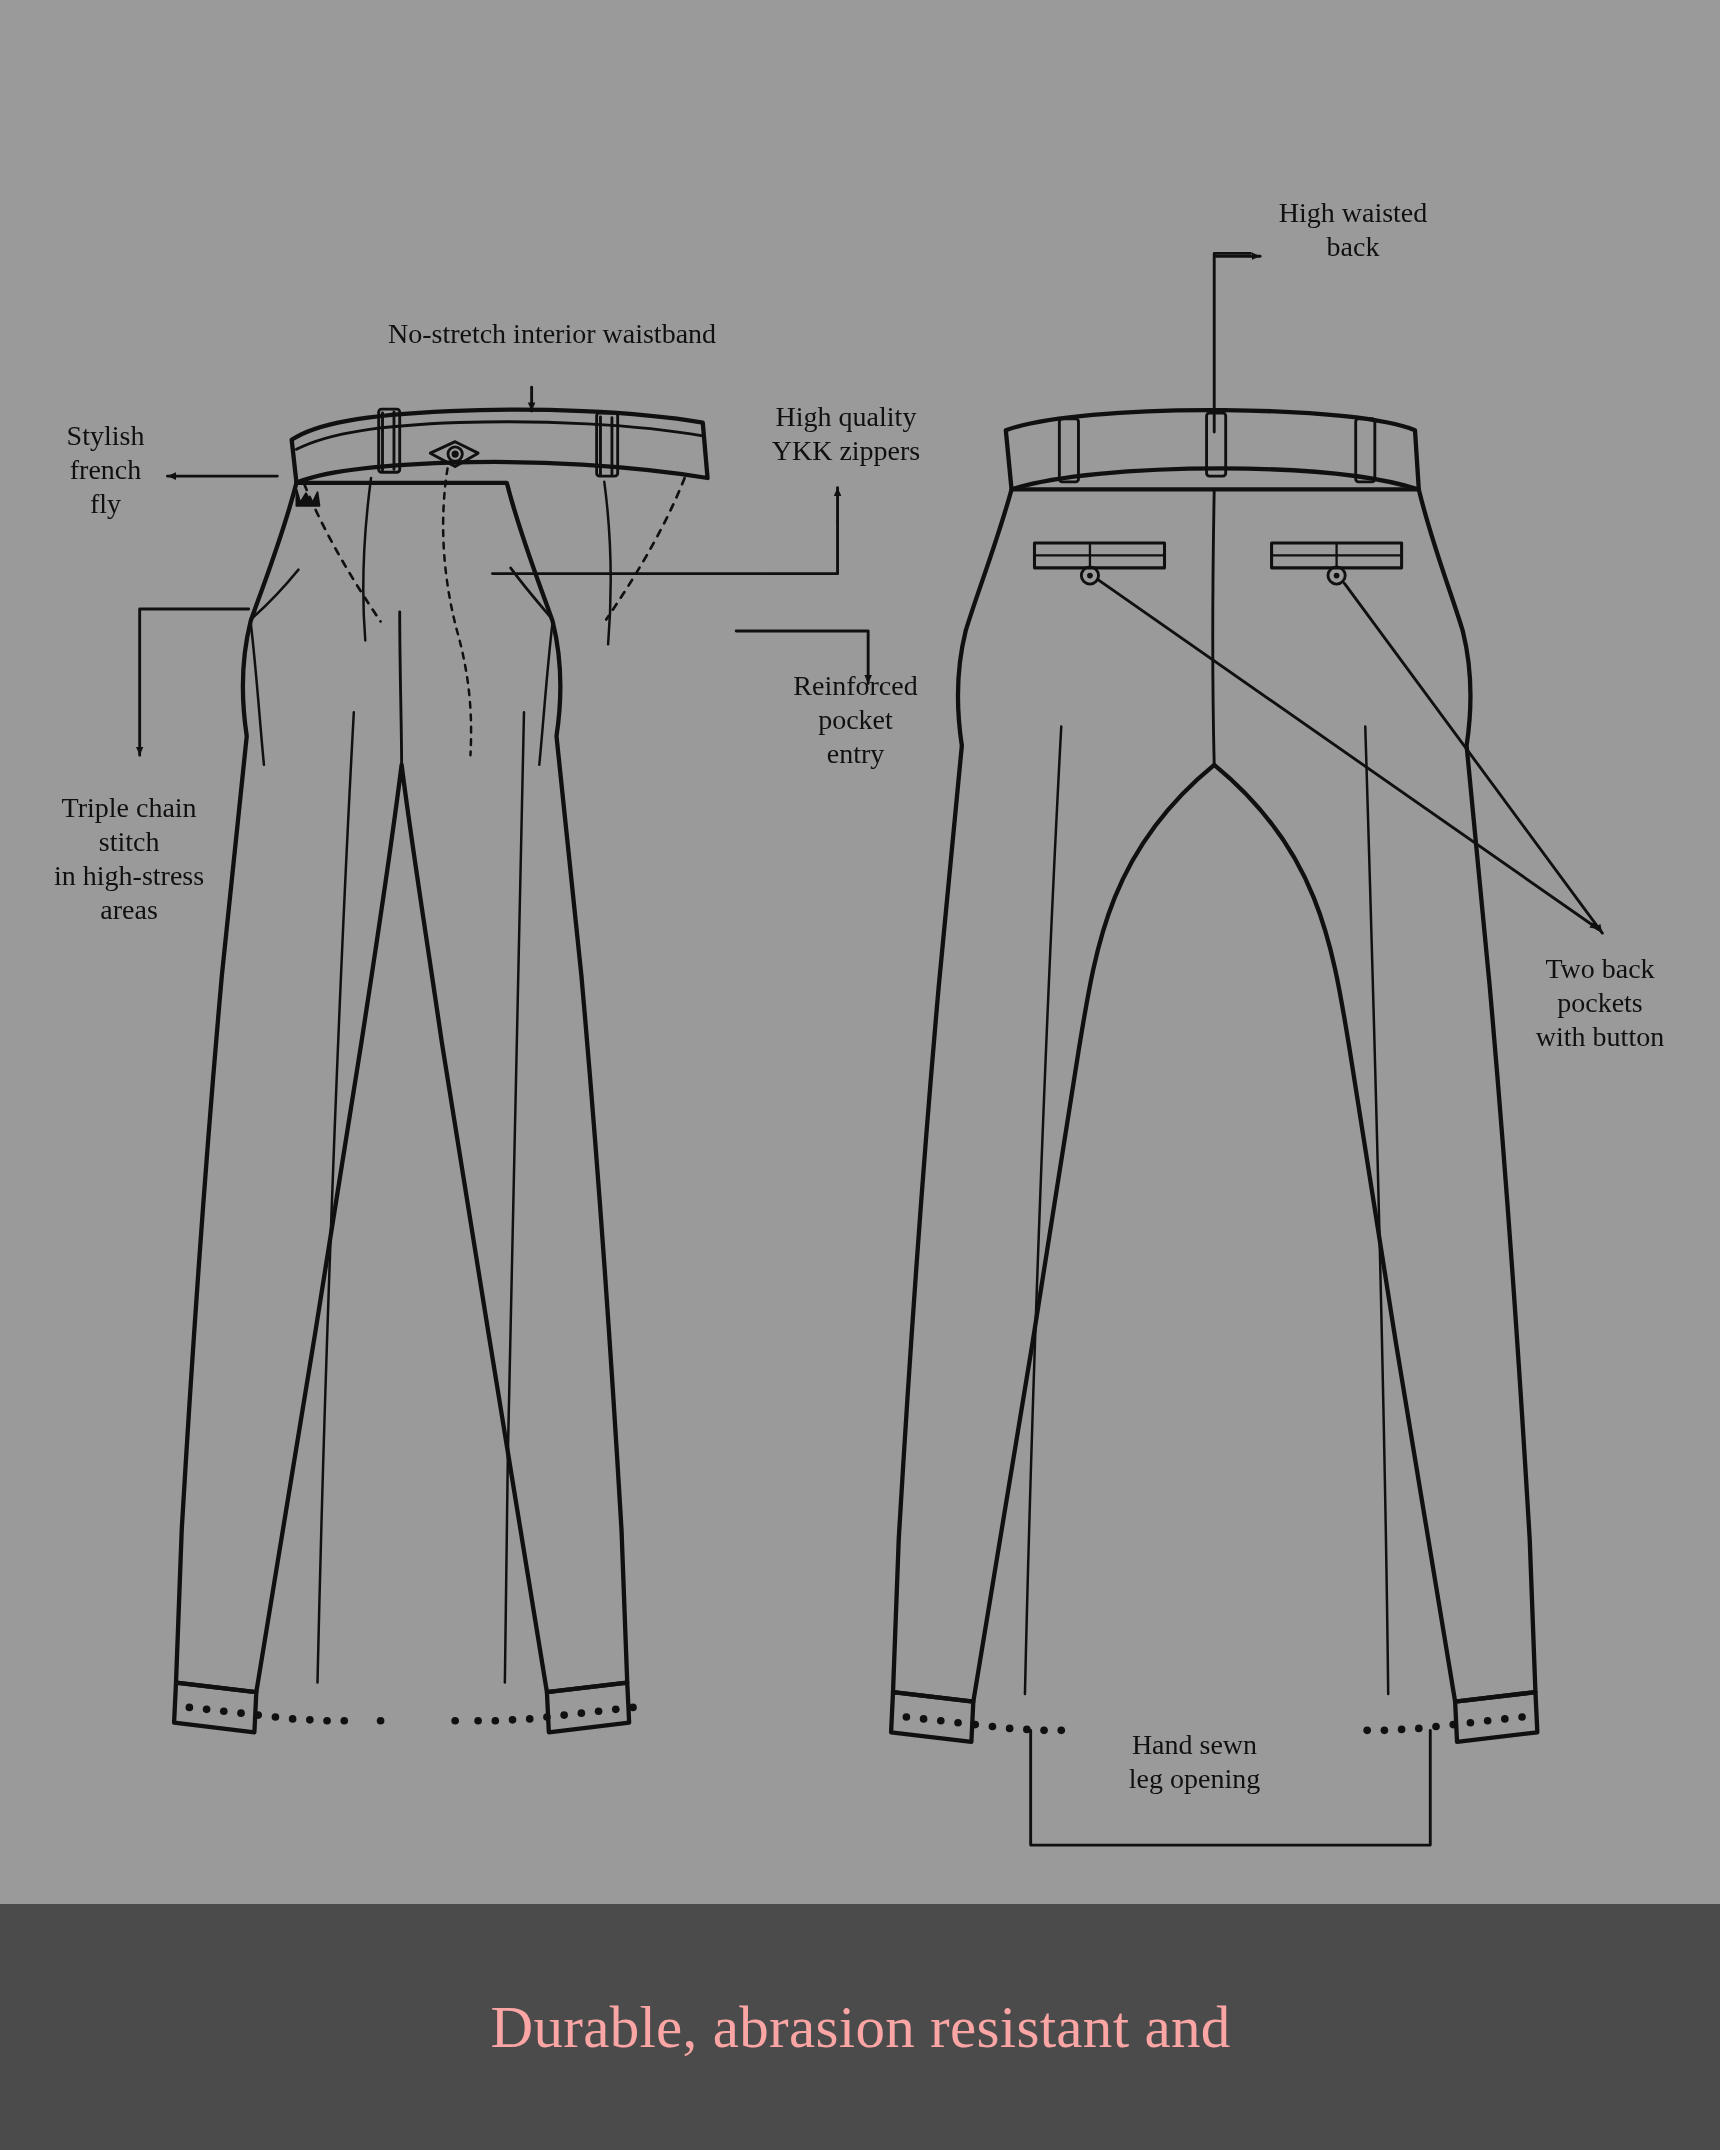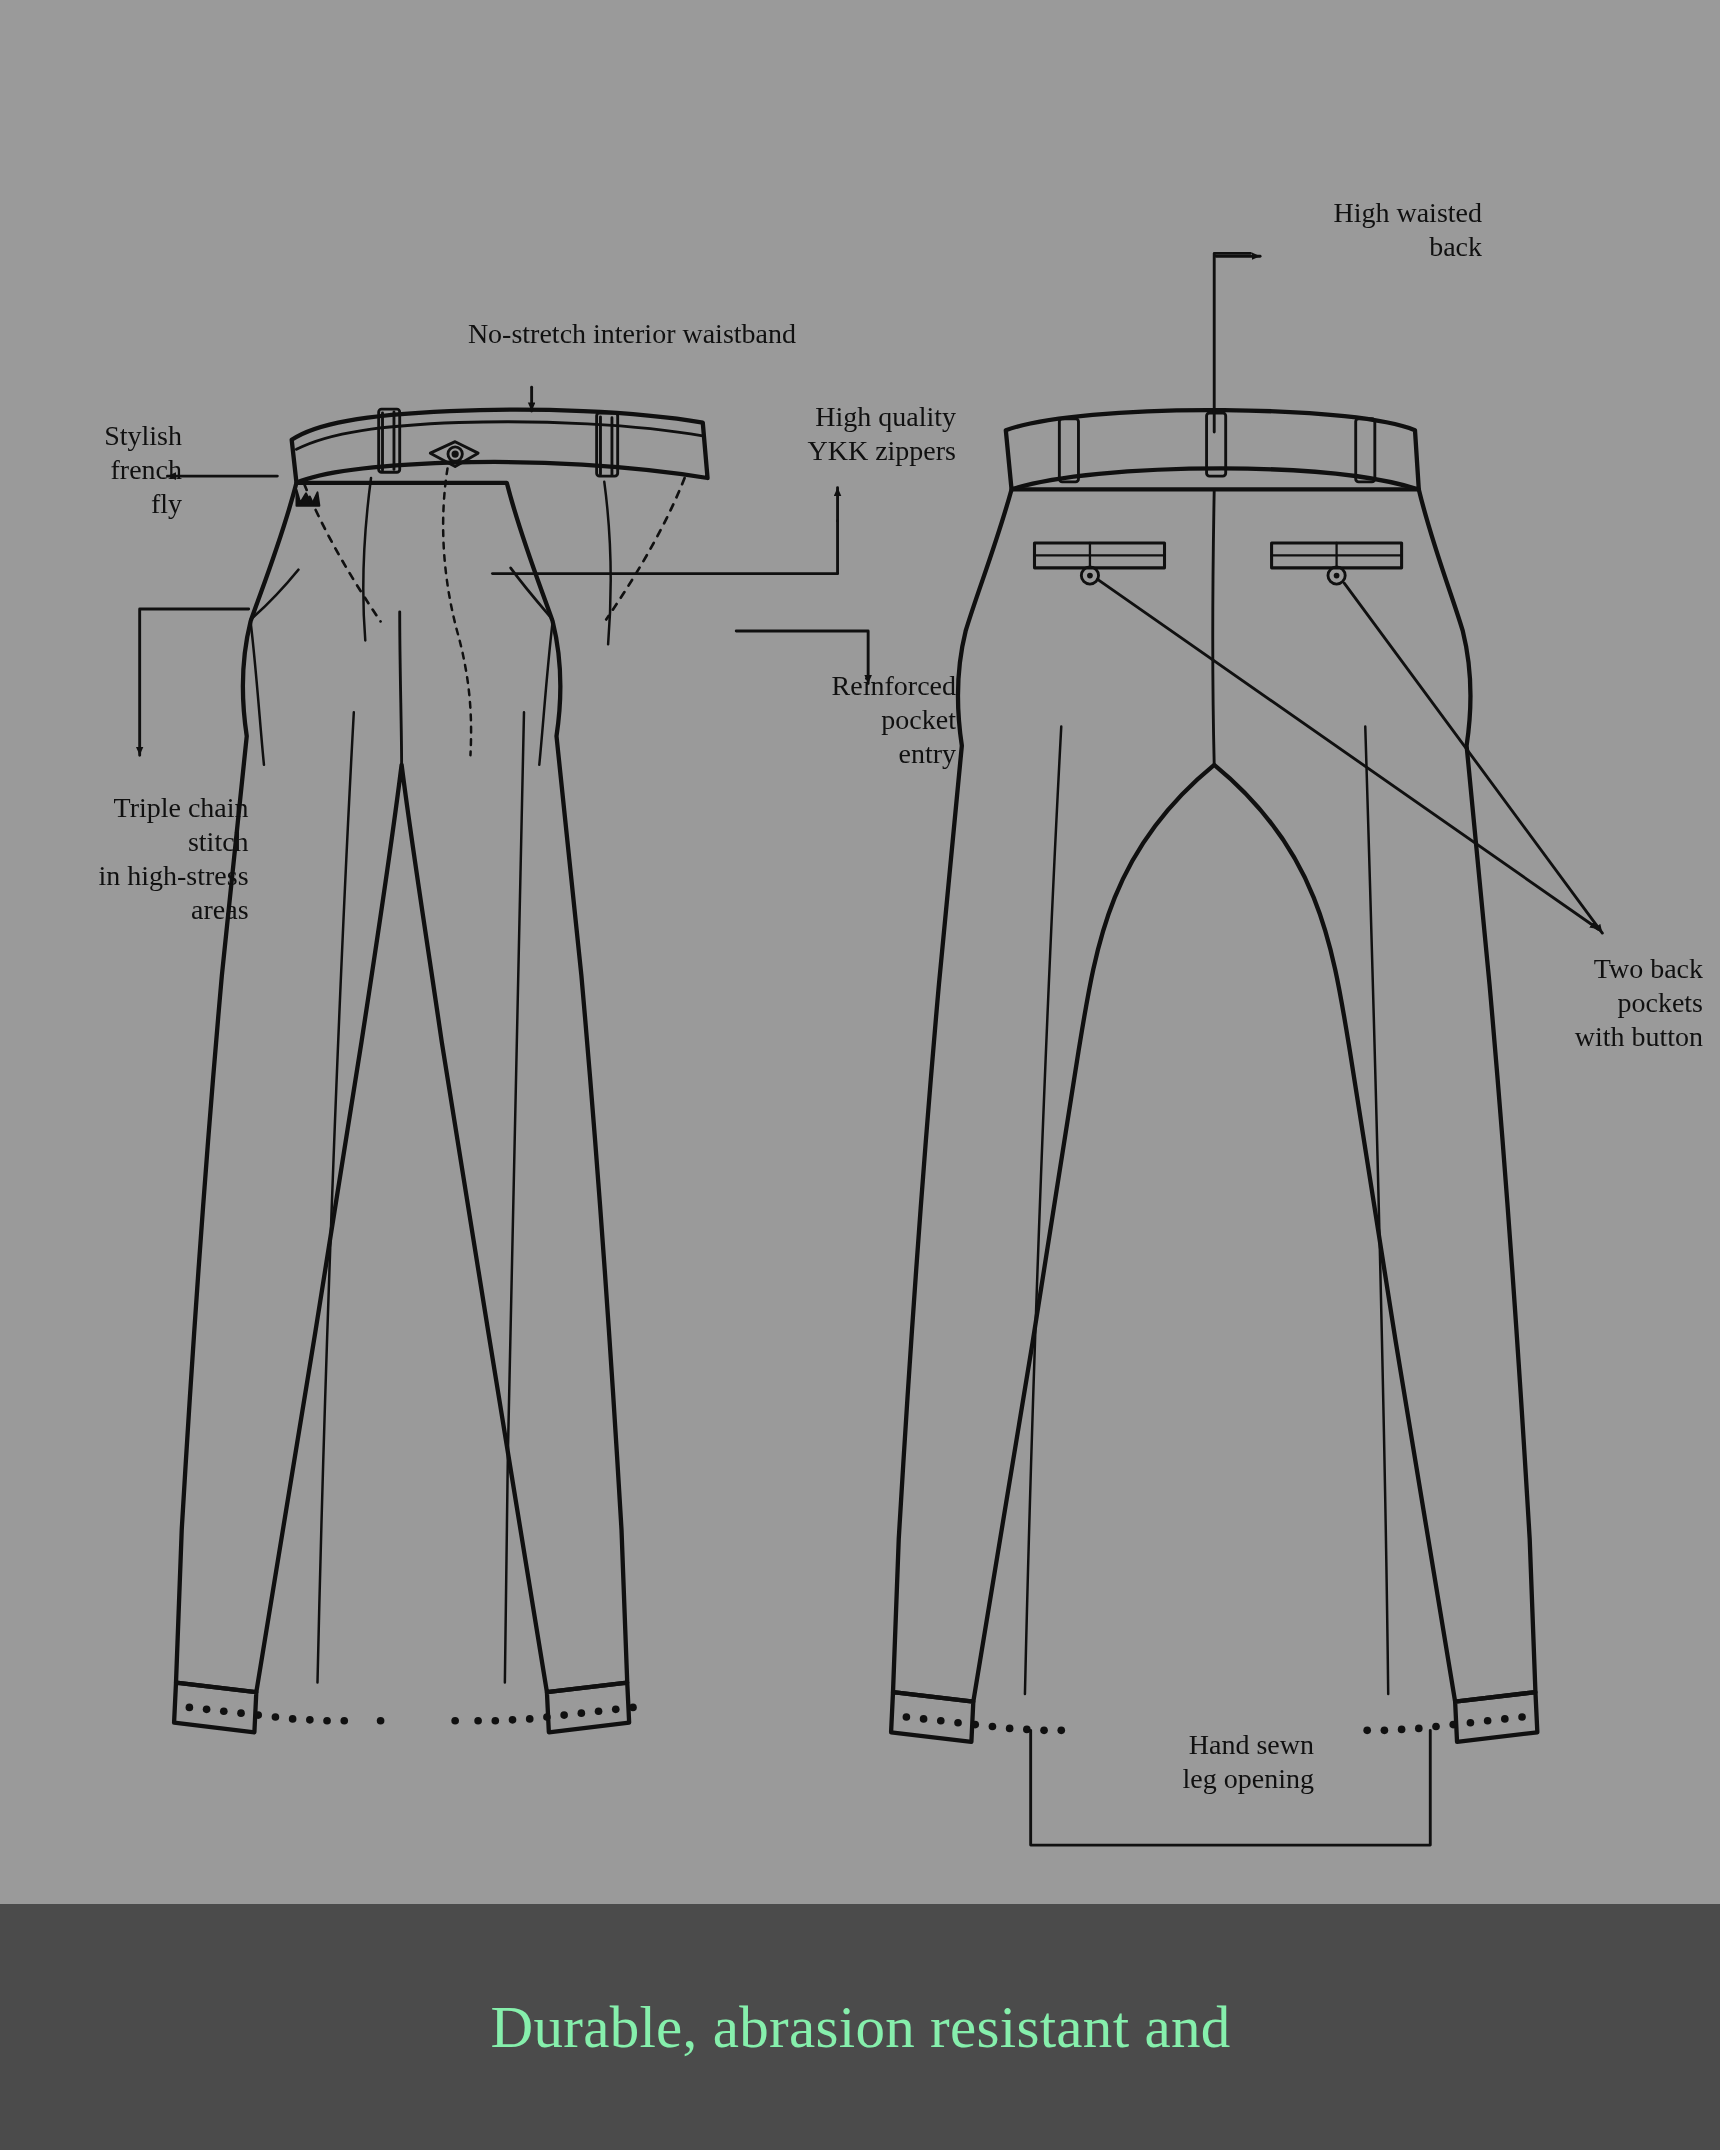--- a/index.html
+++ b/index.html
@@ -23,36 +23,36 @@
     height: 2151px;
   }
   .label {
     position: absolute;
     font-family: "Liberation Serif", serif;
     font-size: 28px;
     line-height: 1.22;
     color: #101010;
     white-space: pre-line;
   }
-  .label.center { text-align: right; }
+  .label.center { text-align: center; }
 
   #caption-bar {
     position: absolute;
     left: 0;
     bottom: 0;
     width: 1721px;
     height: 247px;
     background: #4b4b4b;
     display: flex;
     flex-direction: column;
     align-items: center;
     justify-content: center;
   }
   #caption-bar .caption-line {
-    color: #86efac;
+    color: #fca5a5;
     font-family: "Liberation Serif", serif;
     font-size: 59px;
     line-height: 1.22;
     text-align: center;
     letter-spacing: 0.3px;
   }
 </style>
 </head>
 <body>
 

